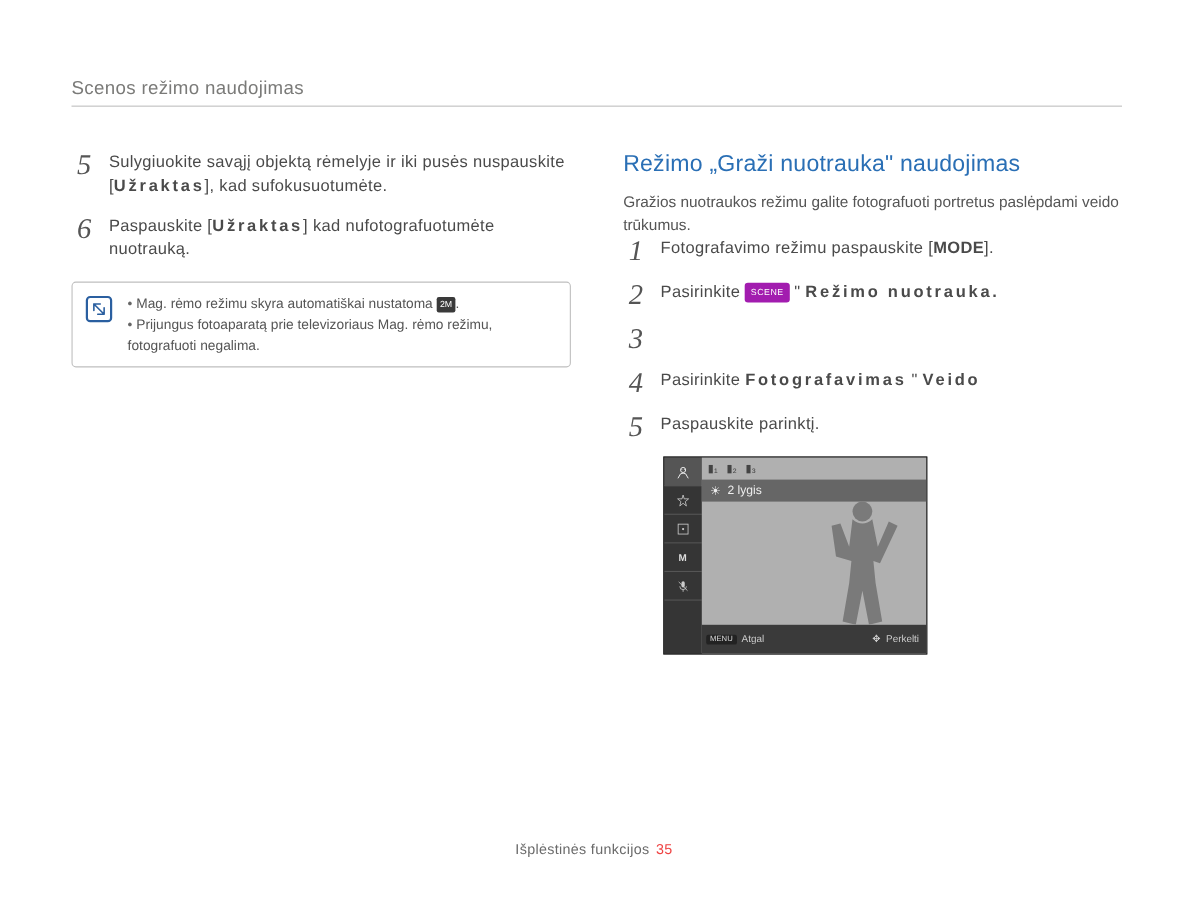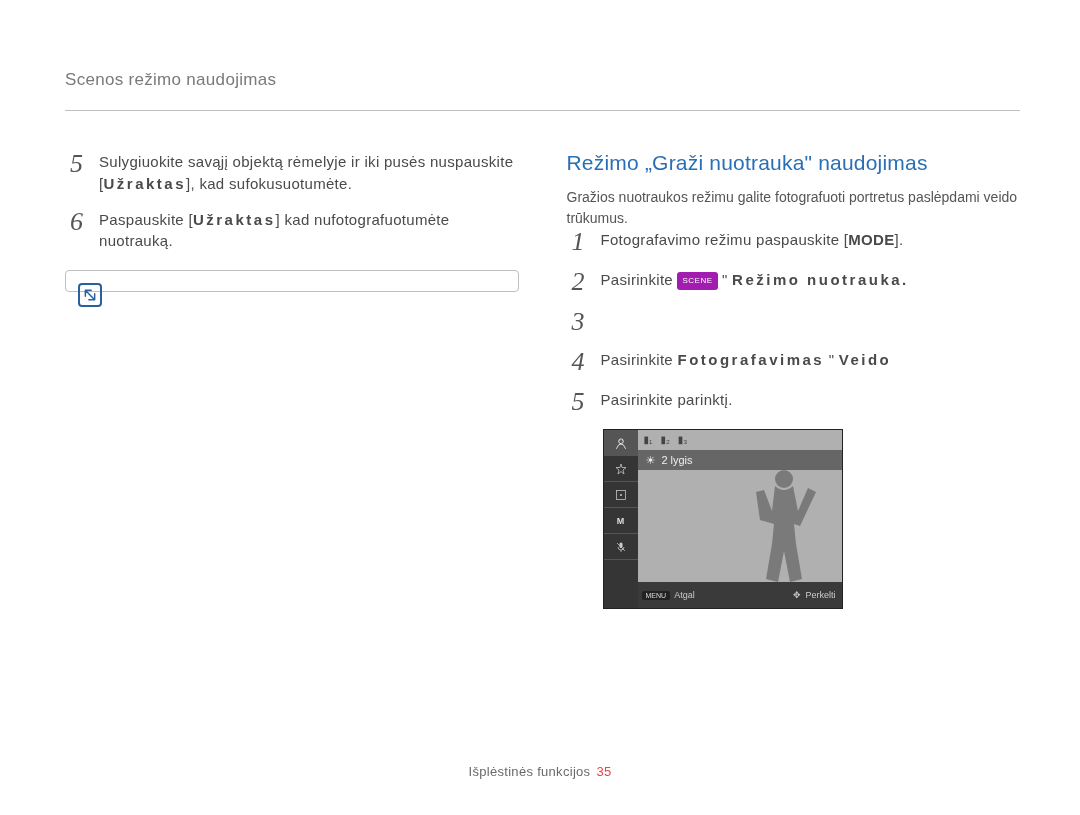--- a/index.html
+++ b/index.html
@@ -9,21 +9,21 @@
     background: #fff;
     font-family: Arial, Helvetica, sans-serif;
     color: #4a4a4a;
     position: relative;
     padding: 70px 60px 0 65px;
   }
   .page-header {
     font-size: 17px;
     color: #7a7a78;
     letter-spacing: 0.3px;
-    margin-bottom: 20px;
+    margin-bottom: 6px;
   }
   .header-rule {
     border: none;
     border-top: 1px solid #bfbfbf;
     margin-bottom: 40px;
   }
   .columns {
     display: flex;
     gap: 48px;
   }
@@ -242,20 +242,26 @@
         <span>Paspauskite [</span><span class="boxed glitch">Užraktas</span><span>] kad nufotografuotumėte nuotrauką.</span>
       </div>
     </div>
 
     <div class="note-box">
       <div class="note-icon">
         <svg viewBox="0 0 24 24">
             <path d="M4 4 L20 20 M4 4 L4 14 M4 4 L14 4 M20 20 L20 10 M20 20 L10 20" stroke="#2a5fa0" stroke-width="2.5" fill="none" stroke-linecap="round"></path>
           </svg>
       </div>
+      <ul class="note-ul">
+        <li>
+          <span>Mag. rėmo režimu skyra automatiškai nustatoma </span><span class="mini-badge">2M</span><span>.</span>
+        </li>
+        <li>Prijungus fotoaparatą prie televizoriaus Mag. rėmo režimu, fotografuoti negalima.</li>
+      </ul>
     </div>
   </div>
 
   <div class="col">
     <div class="section-title">Režimo „Graži nuotrauka" naudojimas</div>
     <div class="section-intro">Gražios nuotraukos režimu galite fotografuoti portretus paslėpdami veido trūkumus.</div>
 
     <div class="step">
       <div class="step-num">1</div>
       <div class="step-text">
@@ -277,21 +283,21 @@
     <div class="step">
       <div class="step-num">4</div>
       <div class="step-text">
         <span>Pasirinkite </span><span class="boxed glitch">Fotografavimas</span><span> "   </span><span class="boxed glitch">Veido</span>
       </div>
     </div>
 
     <div class="step">
       <div class="step-num">5</div>
       <div class="step-text">
-        <span>Pasirinkite parinktį.</span>
+        <span>Paspauskite parinktį.</span>
       </div>
     </div>
 
     <div class="camera-screen">
       <div class="cs-sidebar">
         <div class="cs-row selected">
             <svg width="14" height="14" viewBox="0 0 24 24">
               <circle cx="12" cy="9" r="4" fill="none" stroke="#eee" stroke-width="1.5"></circle>
               <circle cx="10" cy="8" r="0.8" fill="#eee"></circle>
               <circle cx="14" cy="8" r="0.8" fill="#eee"></circle>

